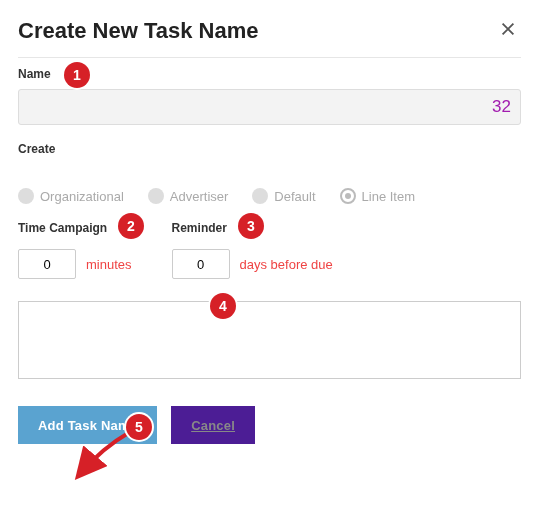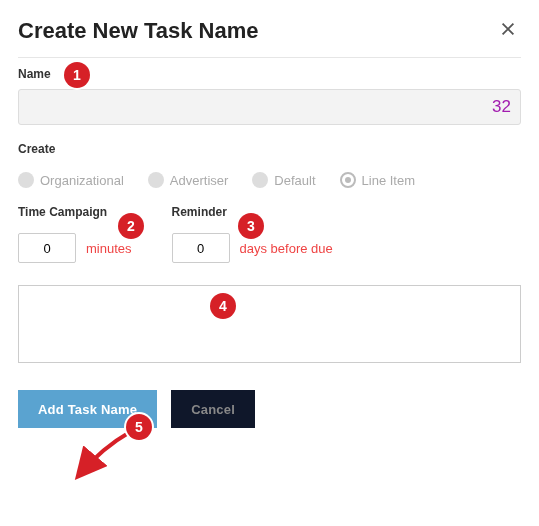--- a/index.html
+++ b/index.html
@@ -30,21 +30,21 @@
   .name-input-wrap { position: relative; }
   .name-input {
     width: 100%; height: 36px;
     background: #f3f3f3; border: 1px solid #ddd; border-radius: 3px;
     padding: 0 48px 0 10px; font-size: 13px;
   }
   .char-count {
     position: absolute; right: 10px; top: 50%; transform: translateY(-50%);
     color: #a21caf; font-size: 17px;
   }
-  .radios { display: flex; gap: 24px; align-items: center; margin-top: 8px; }
+  .radios { display: flex; gap: 24px; align-items: center; margin-top: 24px; }
   .radio-opt { display: flex; align-items: center; gap: 6px; color: #aaa; font-size: 13px; }
   .radio-circle {
     width: 16px; height: 16px; border-radius: 50%;
     background: #ddd;
     display:flex; align-items:center; justify-content:center;
   }
   .radio-circle.selected {
     border: 2px solid #bbb; background: #fff;
   }
   .radio-circle.selected::after {
@@ -61,21 +61,21 @@
     width: 100%; height: 78px; resize: none;
     border: 1px solid #ccc; background:#fff; padding:8px; font-size:13px;
     margin-top:6px;
   }
   .buttons { display:flex; gap:14px; margin-top:24px; }
   .btn {
     height: 38px; padding: 0 20px; font-size: 13px;
     border: none; cursor: pointer; letter-spacing:.2px;
   }
   .btn-primary { background:#5aa3d0; color:#fff; font-weight:bold; }
-  .btn-secondary { background:#0f172a; color:#888; font-weight:bold; }
+  .btn-secondary { background:#4c1d95; color:#888; font-weight:bold;text-decoration:underline; }
 
   
   .co {
     position:absolute; width:26px; height:26px; border-radius:50%;
     background:#d62027; color:#fff; font-weight:bold; font-size:14px;
     display:flex; align-items:center; justify-content:center;
     box-shadow:0 0 0 2px #fff;
     z-index:10;
   }
   .arrow { position:absolute; z-index:9; }

